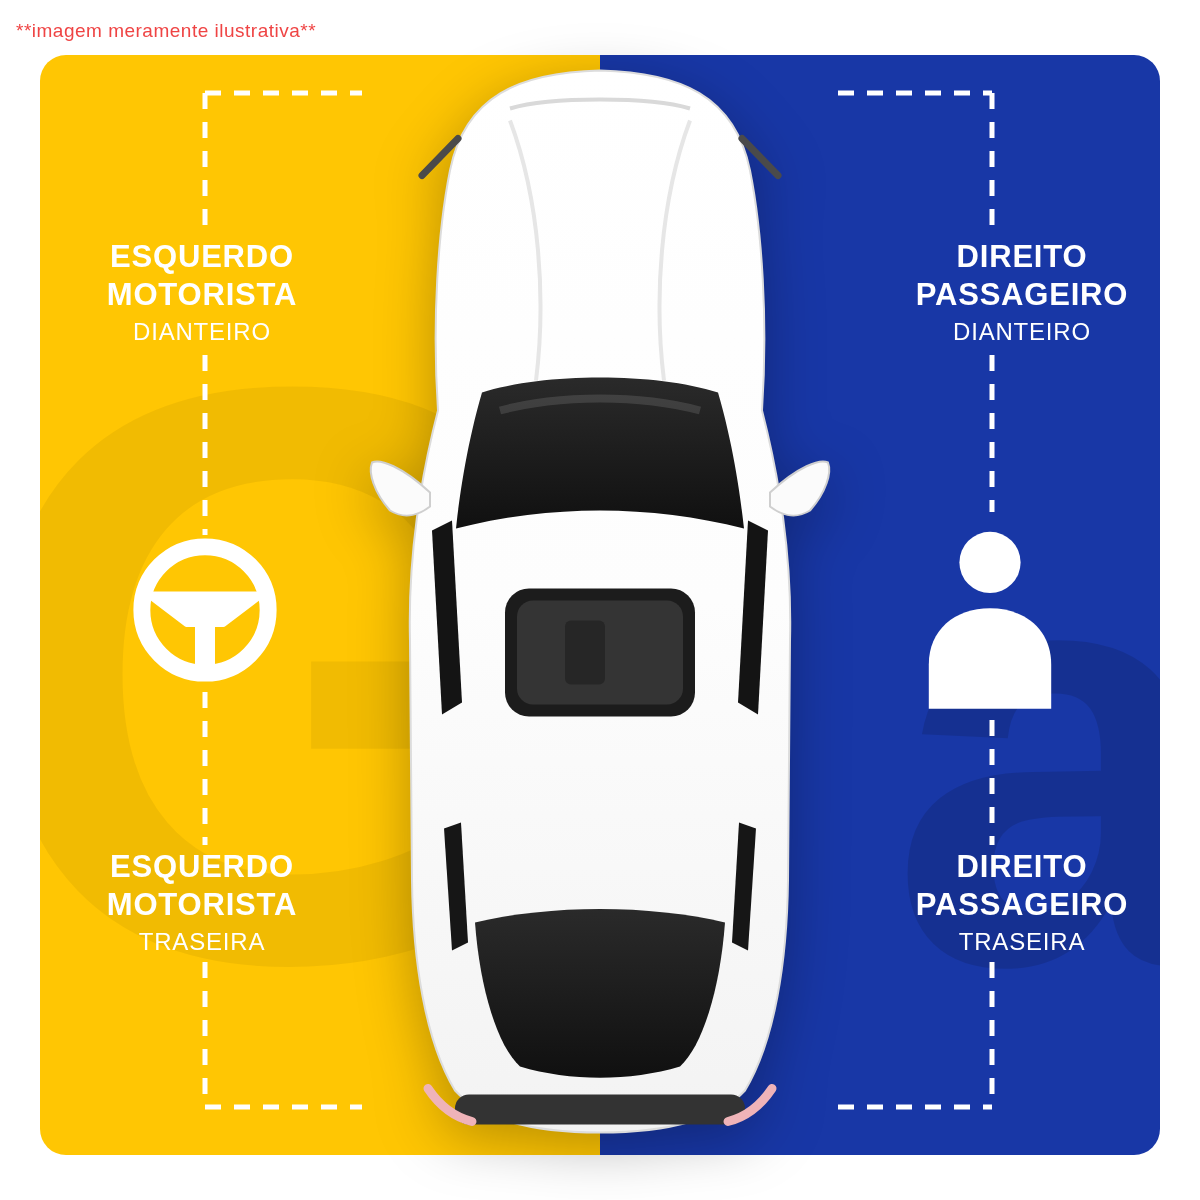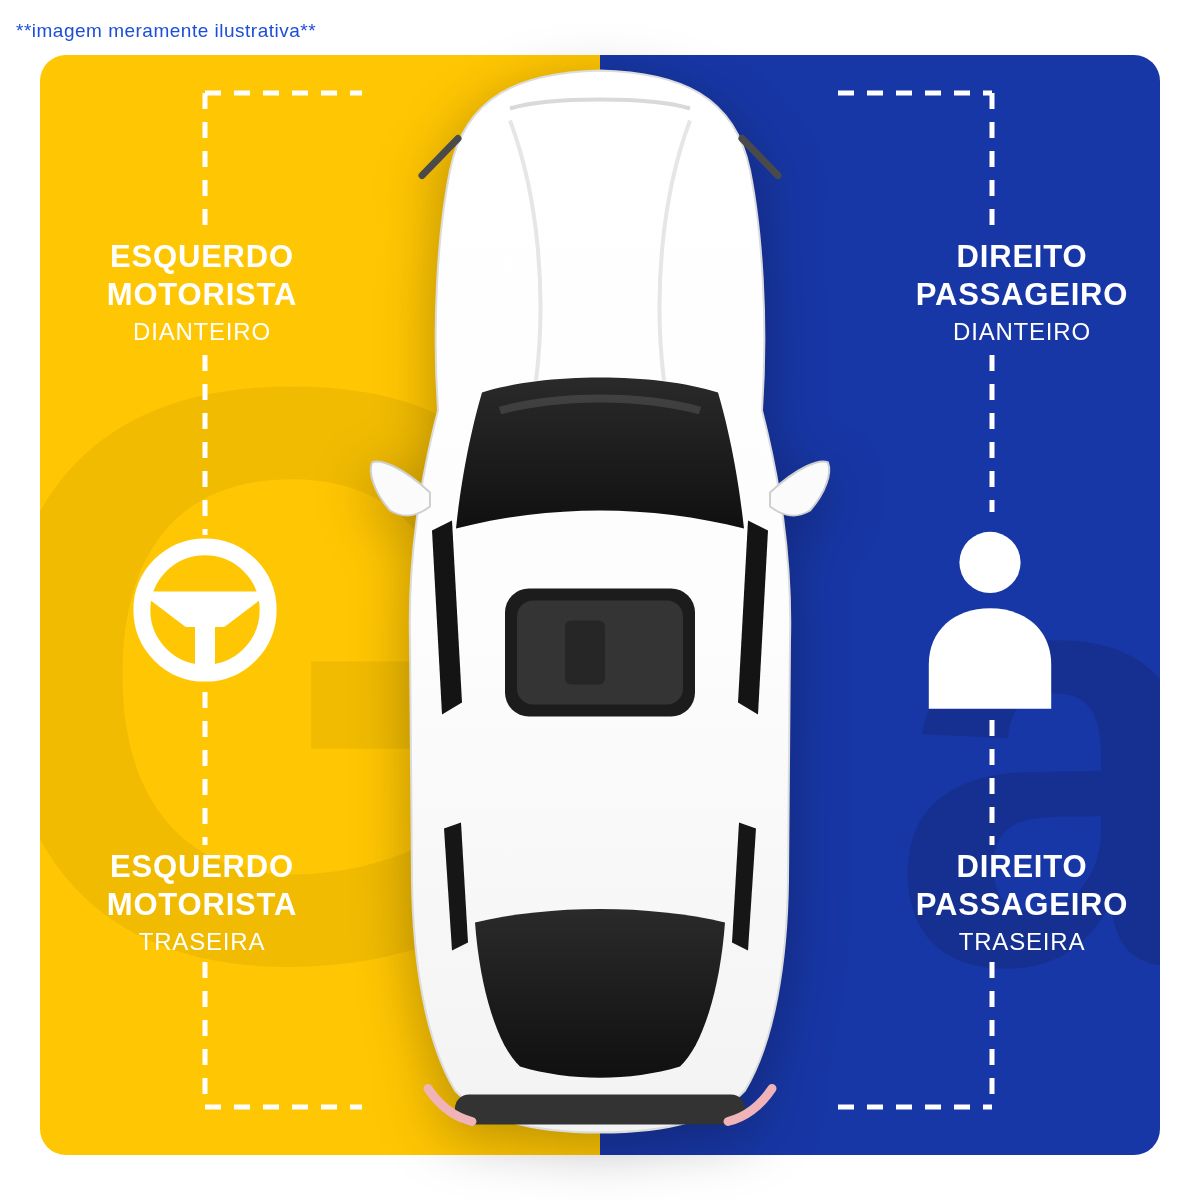--- a/index.html
+++ b/index.html
@@ -1,19 +1,19 @@
 <!DOCTYPE html>
 <html><head>
 <meta charset="utf-8">
 <style>
   html,body{margin:0;padding:0;background:#ffffff;}
   #canvas{position:relative;width:1200px;height:1200px;background:#ffffff;overflow:hidden;
           font-family:"Liberation Sans", sans-serif;}
 
-  .disclaimer{position:absolute;left:16px;top:20px;font-size:19px;color:#1d4ed8;
+  .disclaimer{position:absolute;left:16px;top:20px;font-size:19px;color:#ef4444;
               letter-spacing:0.5px;}
 
   .card{position:absolute;left:40px;top:55px;width:1120px;height:1100px;border-radius:26px;
         overflow:hidden;display:flex;}
   .half{position:relative;width:560px;height:1100px;overflow:hidden;}
   .half-left{background:#ffc603;}
   .half-right{background:#1837a6;}
 
   .watermark{position:absolute;font-weight:700;color:rgba(0,0,0,0.055);line-height:1;
              user-select:none;}

